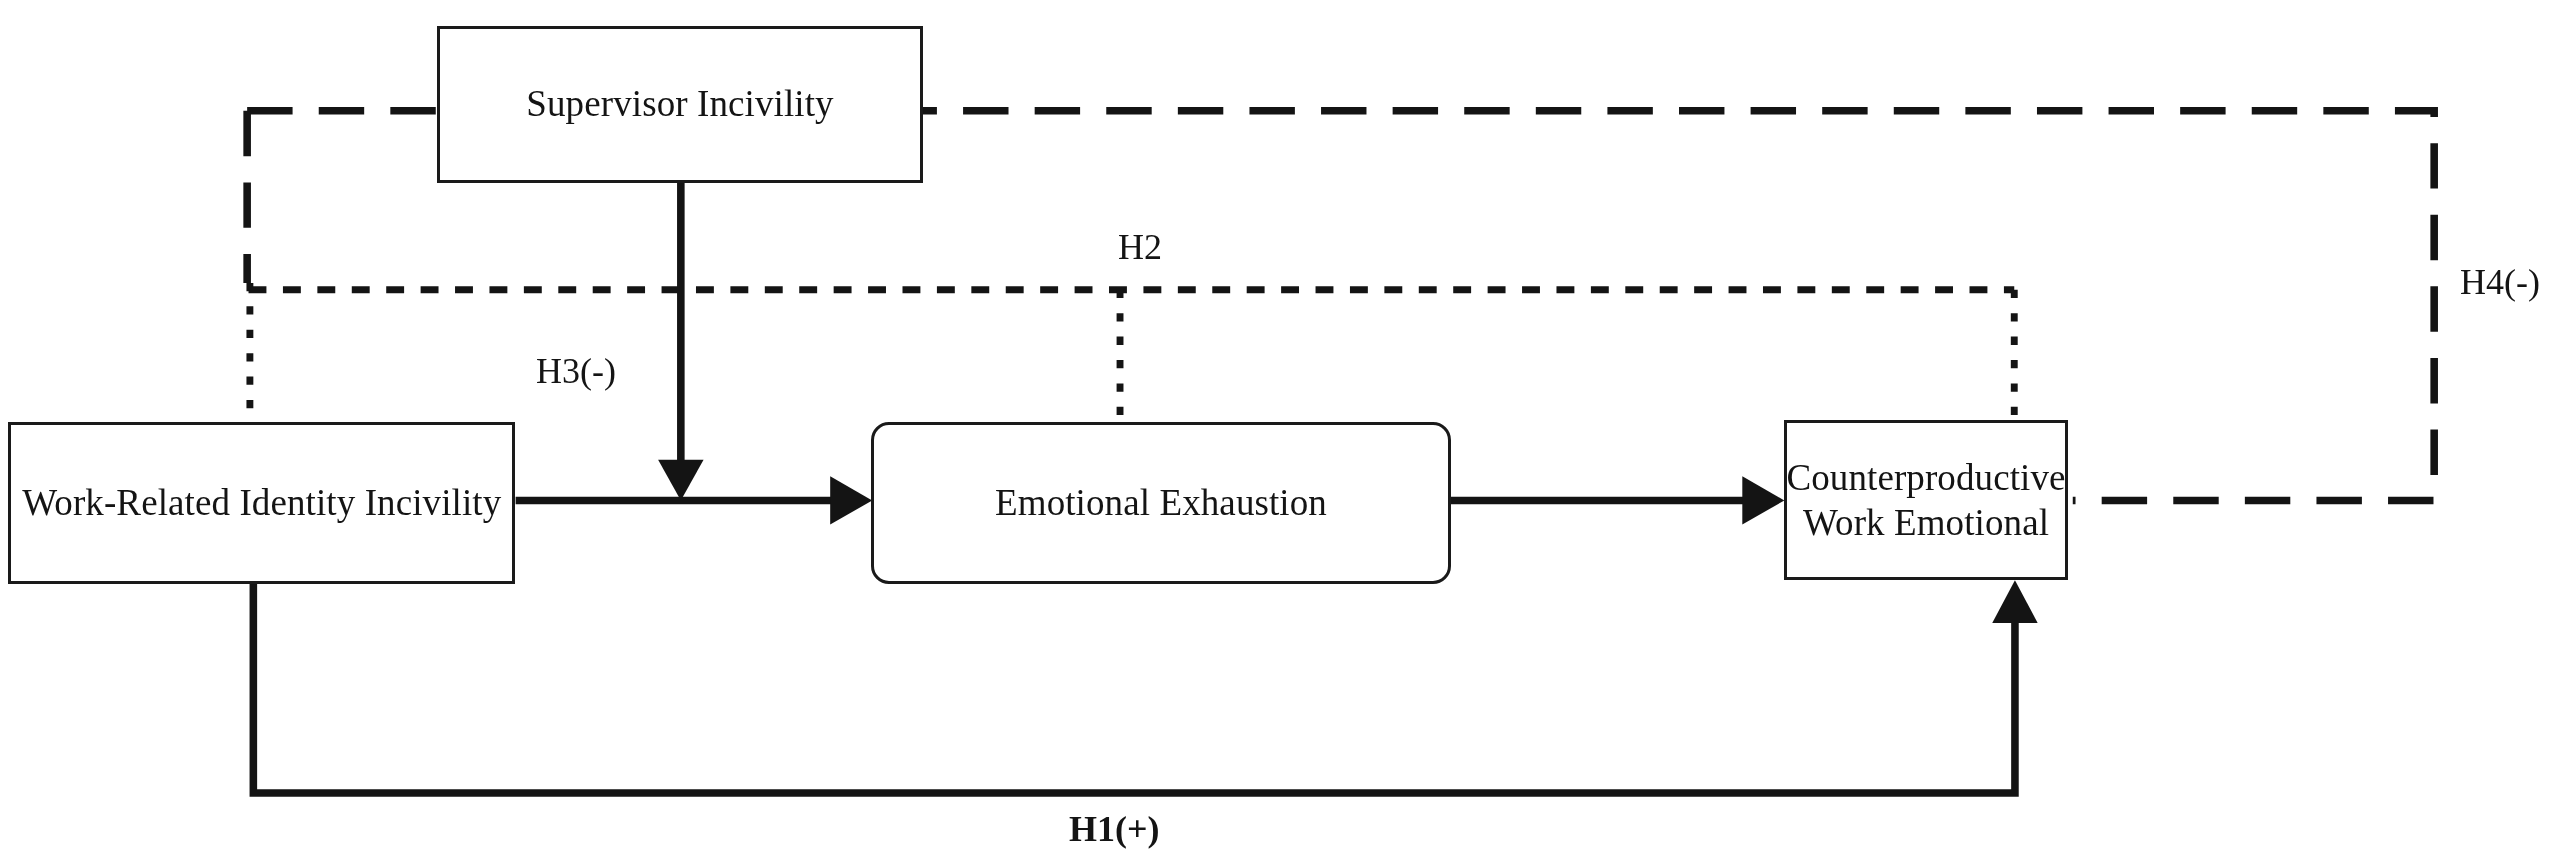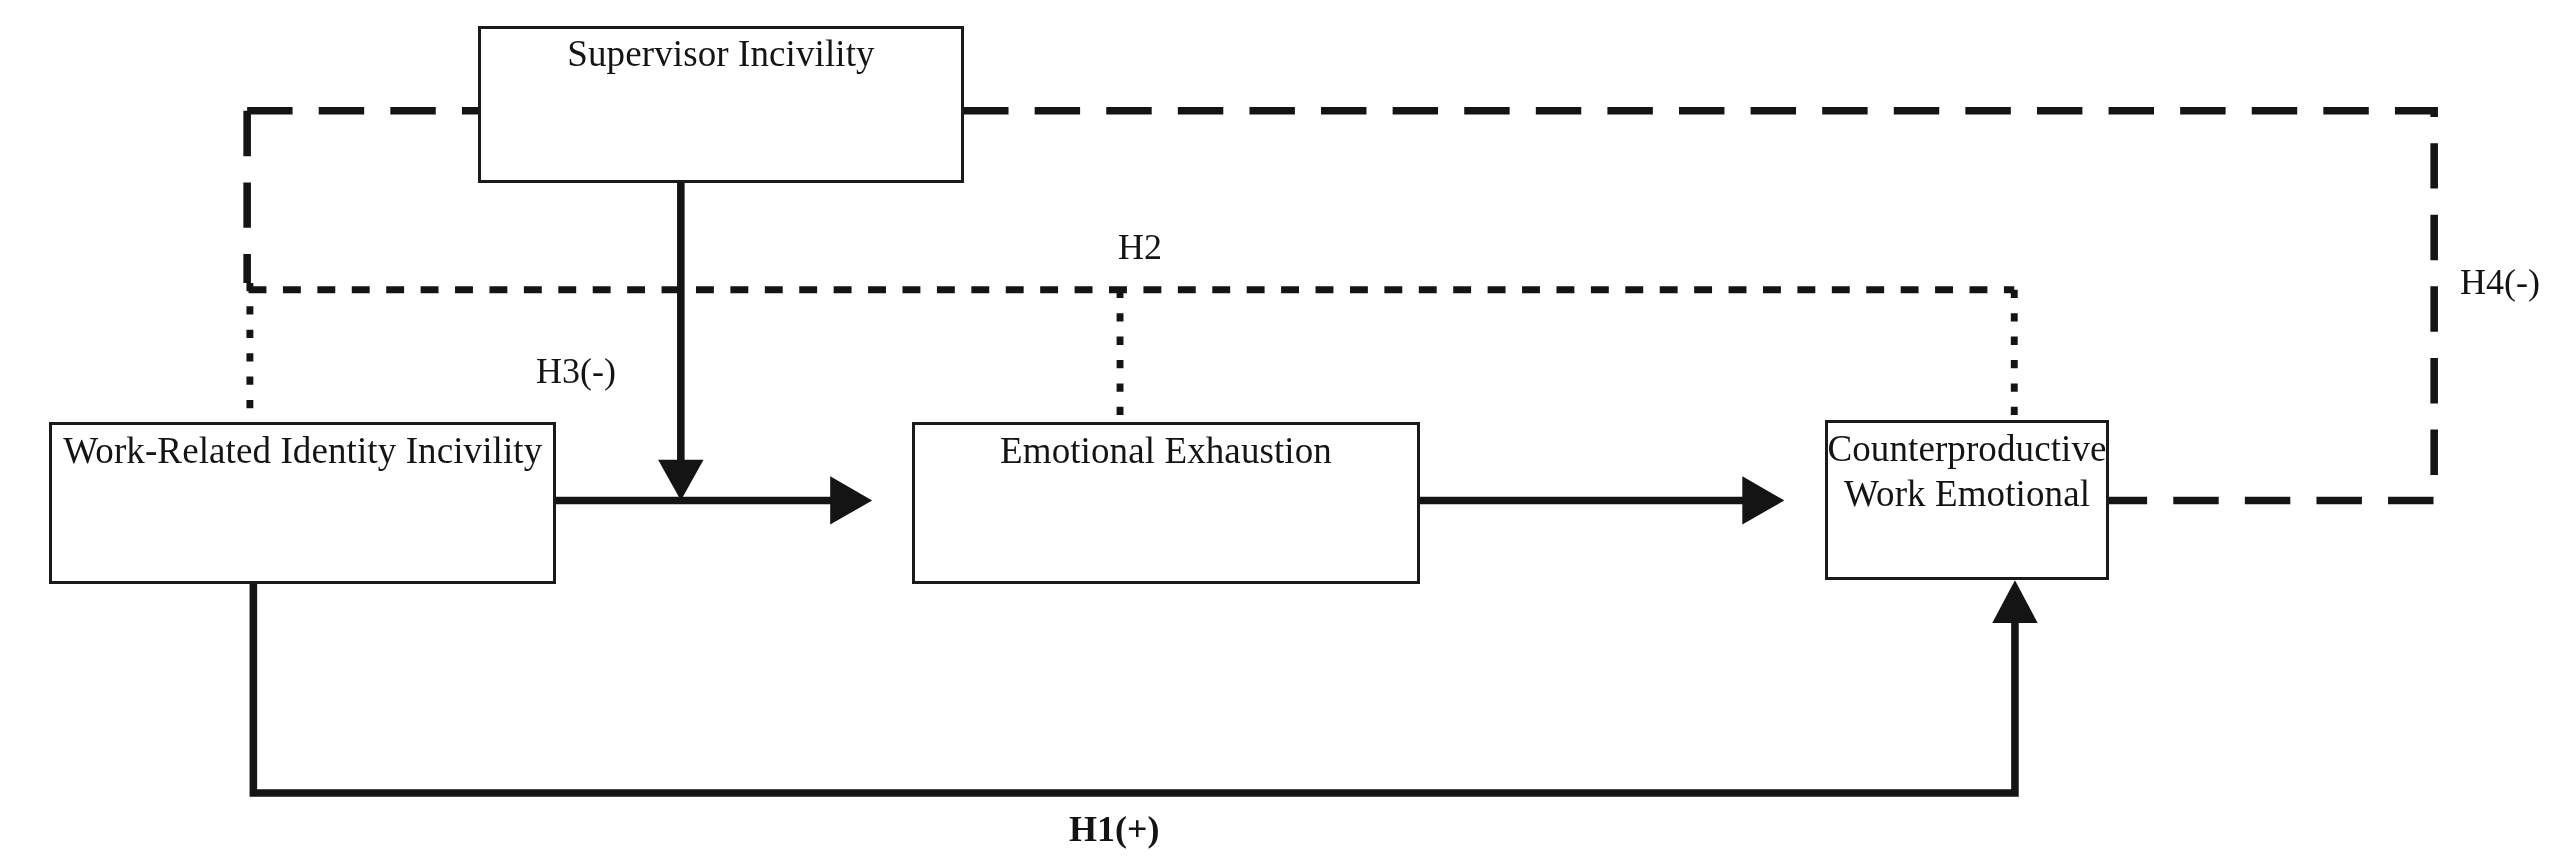--- a/index.html
+++ b/index.html
@@ -25,29 +25,28 @@
     width: 2576px;
     height: 866px;
     display: block;
   }
   .node-box {
     position: absolute;
     box-sizing: border-box;
     border: 3.4px solid #1a1a1a;
     background: #ffffff;
     display: flex;
-    align-items: flex-start;
+    align-items: center;
     justify-content: center;
     text-align: center;
     color: #141414;
     font-size: 37px;
     line-height: 1.22;
     letter-spacing: 0.1px;
     padding: 2.8px 9.6px;
-    margin-left: 41px;
   }
   .edge-label {
     position: absolute;
     color: #141414;
     font-size: 36px;
     line-height: 1;
     white-space: nowrap;
     background: transparent;
   }
 </style>
@@ -93,21 +92,21 @@
   </svg>
 
   <div class="node-box" style="left:437px; top:25.5px; width:486px; height:157px;">
     <span>Supervisor Incivility</span>
   </div>
 
   <div class="node-box" style="left:8.3px; top:422px; width:507px; height:162px;">
     <span>Work-Related Identity Incivility</span>
   </div>
 
-  <div class="node-box" style="left:871px; top:422px; width:508px; height:162px;">
+  <div class="node-box" style="left:871px; top:422px; width:580px; height:162px;border-radius:18px;">
     <span>Emotional Exhaustion</span>
   </div>
 
   <div class="node-box" style="left:1784px; top:420px; width:284px; height:160px;">
     <span>Counterproductive Work Emotional</span>
   </div>
 
   <div class="edge-label" style="left:1069px; top:811px;font-weight:bold;">H1(+)</div>
 
   <div class="edge-label" style="left:1118px; top:229px;">H2</div>

